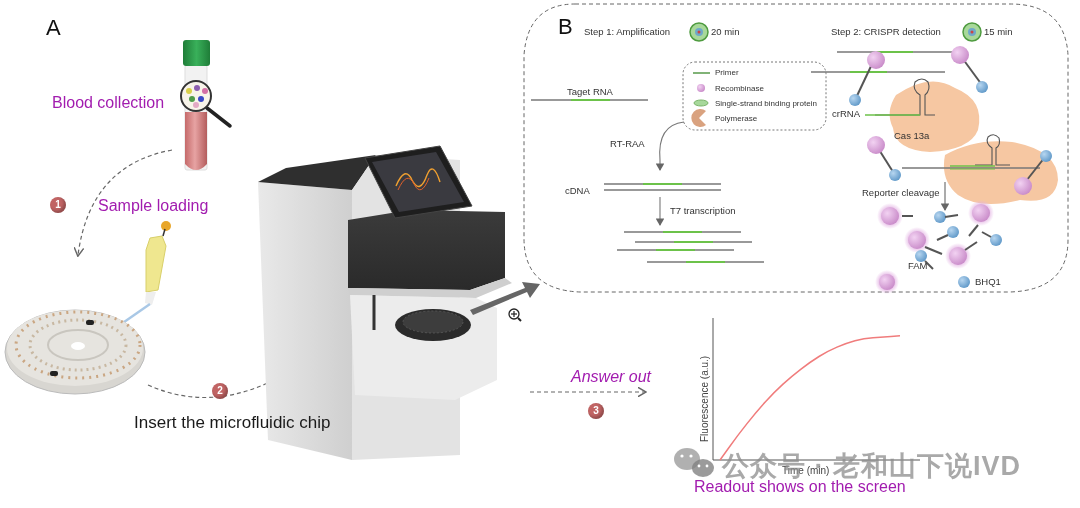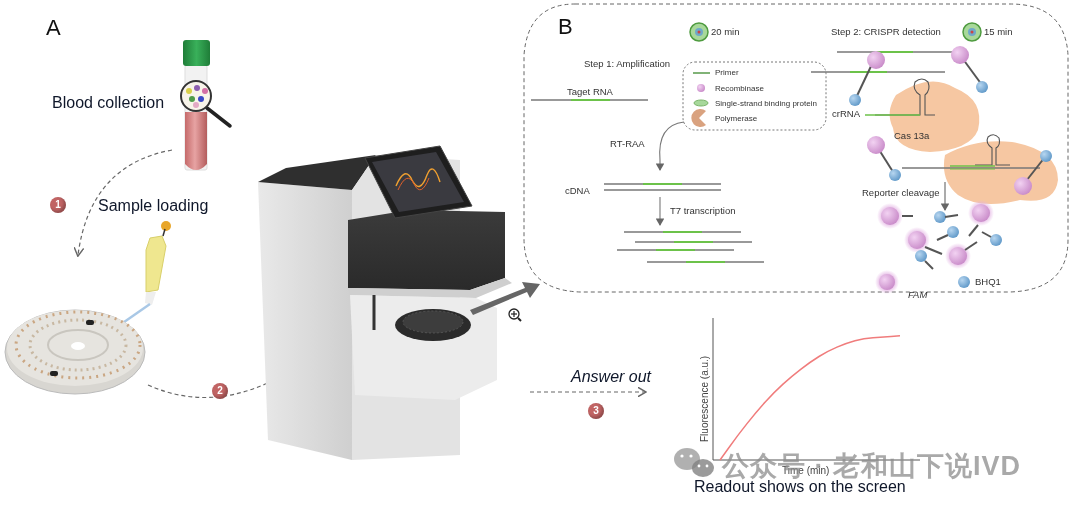--- a/index.html
+++ b/index.html
@@ -1,20 +1,20 @@
 <!DOCTYPE html>
 <html><head>
 <meta charset="utf-8">
 <style>
   html, body { margin:0; padding:0; background:#ffffff; }
   body { width:1080px; height:508px; position:relative; overflow:hidden;
          font-family:"Liberation Sans", sans-serif; color:#222; }
   .abs { position:absolute; }
   .panel-letter { font-size:22px; color:#111; }
-  .lbl { font-size:16px; color:#0f172a; white-space:nowrap; }
+  .lbl { font-size:16px; color:#a21caf; white-space:nowrap; }
   .lbl-lg { font-size:17px; color:#1a1a1a; line-height:21px; }
   .small { font-size:9.5px; color:#333; white-space:nowrap; }
   .tiny { font-size:8px; color:#333; white-space:nowrap; }
   .step-badge { width:16px; height:16px; border-radius:50%; background:#c16464;
       color:#fff; font-size:10px; font-weight:bold; text-align:center; line-height:16px;
       box-shadow: inset -2px -2px 3px rgba(0,0,0,0.25); }
   svg { position:absolute; left:0; top:0; overflow:visible; }
   .watermark { font-size:27px; color:rgba(140,140,140,0.75); white-space:nowrap; letter-spacing:1px;font-weight:bold; }
 </style>
 </head>
@@ -245,41 +245,42 @@
 
   <circle cx="887" cy="282" r="12" fill="url(#glow)"></circle>
   <circle cx="887" cy="282" r="8" fill="url(#pinkG)"></circle>
   <circle cx="964" cy="282" r="6" fill="url(#blueG)"></circle>
 </svg>
 
 <div class="abs step-badge" style="left:50px; top:197px;">1</div>
 <div class="abs lbl" style="left:98px; top:197px;">Sample loading</div>
 <div class="abs step-badge" style="left:212px; top:383px;">2</div>
 <div class="abs lbl-lg" style="left:134px; top:412px;">
+  <div>Insert the microfluidic chip</div>
 </div>
 <div class="abs lbl" style="left:571px; top:368px;font-style:italic;">Answer out</div>
 <div class="abs step-badge" style="left:588px; top:403px;">3</div>
 
 <div class="abs panel-letter" style="left:558px; top:14px;">B</div>
-<div class="abs small" style="left:584px; top:26px;margin-top:32px;">Step 1: Amplification</div>
+<div class="abs small" style="left:584px; top:26px;">Step 1: Amplification</div>
 <div class="abs small" style="left:711px; top:26px;">20 min</div>
 <div class="abs small" style="left:831px; top:26px;">Step 2: CRISPR detection</div>
 <div class="abs small" style="left:984px; top:26px;">15 min</div>
 <div class="abs small" style="left:567px; top:86px;">Taget RNA</div>
 <div class="abs tiny" style="left:715px; top:68px;">Primer</div>
 <div class="abs tiny" style="left:715px; top:84px;">Recombinase</div>
 <div class="abs tiny" style="left:715px; top:99px;">Single-strand binding protein</div>
 <div class="abs tiny" style="left:715px; top:114px;">Polymerase</div>
 <div class="abs small" style="left:610px; top:138px;">RT-RAA</div>
 <div class="abs small" style="left:565px; top:185px;text-align:right;">cDNA</div>
 <div class="abs small" style="left:670px; top:205px;">T7 transcription</div>
 <div class="abs small" style="left:832px; top:108px;">crRNA</div>
 <div class="abs small" style="left:894px; top:130px;">Cas 13a</div>
 <div class="abs small" style="left:862px; top:187px;">Reporter cleavage</div>
-<div class="abs small" style="left:908px; top:289px;font-style:italic;">FAM</div>
+<div class="abs small" style="left:908px; top:260px;">FAM</div>
 <div class="abs small" style="left:975px; top:276px;">BHQ1</div>
 
 <svg id="chart" width="1080" height="508">
   <line x1="713" y1="318" x2="713" y2="460" stroke="#555" stroke-width="1"></line>
   <line x1="713" y1="460" x2="920" y2="460" stroke="#555" stroke-width="1"></line>
   <path id="curve" fill="none" stroke="#f07c7c" stroke-width="1.5" d="M720,460 Q720,460 729,447.4545454545455 Q738,434.90909090909093 747,423.6181818181818 Q756,412.3272727272727 765,402.29090909090905 Q774,392.25454545454545 783,384.1 Q792,375.94545454545454 801,369.0454545454545 Q810,362.1454545454545 819,356.5 Q828,350.8545454545455 837,347.0909090909091 Q846,343.3272727272727 855,340.8181818181818 Q864,338.3090909090909 873,337.6818181818182 Q882,337.05454545454546 891,336.42727272727274 L900,335.8"></path>
   <text transform="translate(708,442) rotate(-90)" font-size="10" fill="#444" font-family="Liberation Sans, sans-serif">Fluorescence (a.u.)</text>
   <text x="782" y="474" font-size="10" fill="#444" font-family="Liberation Sans, sans-serif">Time (min)</text>
 </svg>
 <div class="abs lbl" style="left:694px; top:478px;">Readout shows on the screen</div>

